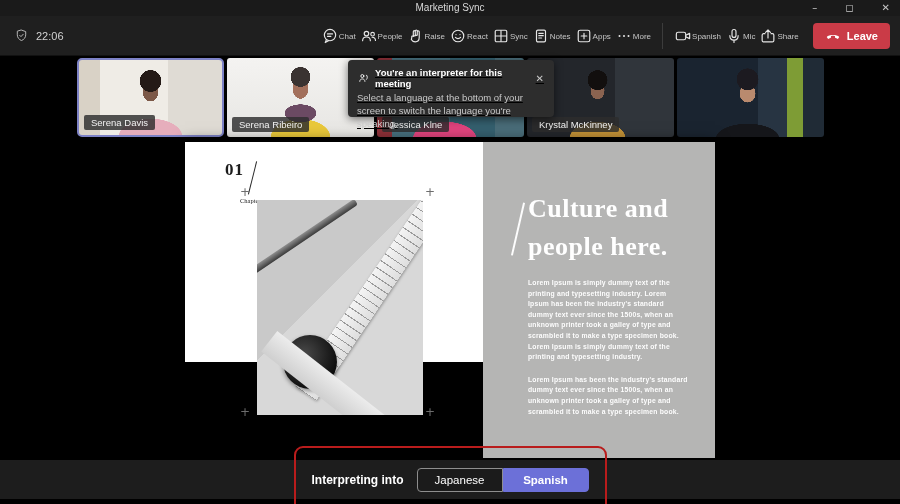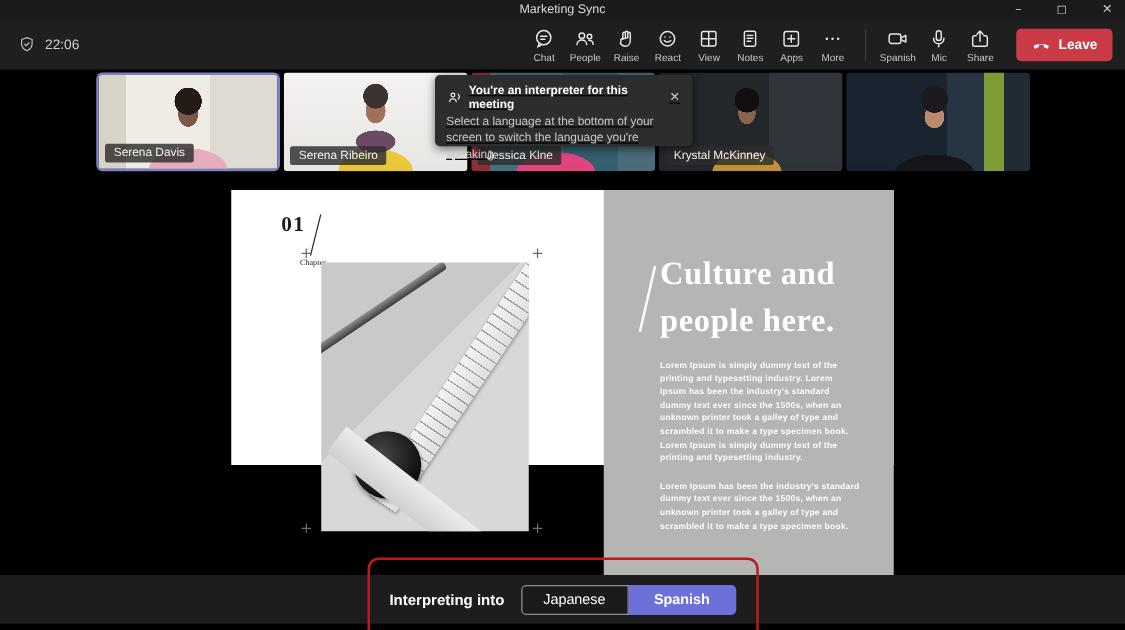--- a/index.html
+++ b/index.html
@@ -29,21 +29,21 @@
   
   .toolbar {
     position:absolute; left:0; top:16px; width:900px; height:40px;
     background:#1f1f1f; display:flex; align-items:center;
     border-bottom:1px solid #111;
   }
   .tb-left { display:flex; align-items:center; gap:7px; margin-left:14px; }
   .timer { color:#d2d2d2; font-size:11px; }
   .tb-right { margin-left:auto; display:flex; align-items:center; margin-right:10px; }
   .tool-btn {
-    display:flex; flex-direction:column; align-items:center; justify-content:center;
+    display:flex; align-items:center; justify-content:center;
     min-width:33px; padding:0 2px; height:38px; cursor:pointer; border-radius:4px;
   }
   .ticon { height:19px; display:flex; align-items:flex-end; }
   .tlabel { color:#c6c6c6; font-size:8px; margin-top:2px; white-space:nowrap; }
   .tsep { width:1px; height:26px; background:#3c3c3c; margin:0 9px; }
   .leave {
     display:flex; align-items:center; gap:6px; margin-left:12px;
     background:#ca3b47; border:none; border-radius:4px; height:26px;
     padding:0 12px; color:#fff; font-size:11px; font-weight:bold; cursor:pointer;
     font-family:"Liberation Sans", sans-serif;
@@ -95,21 +95,21 @@
     background:#2d2d2d; border-radius:4px; box-shadow:0 2px 8px rgba(0,0,0,.55);
     padding:7px 9px 6px 9px; z-index:5;text-decoration:underline;
   }
   .it-head { display:flex; align-items:center; gap:5px; }
   .it-title { color:#fff; font-size:9.5px; font-weight:bold; flex:1; }
   .it-close { background:none; border:none; color:#c9c9c9; font-size:10px; cursor:pointer; padding:0 1px;
     font-family:"DejaVu Sans", sans-serif; }
   .it-body { color:#c9c9c9; font-size:9.5px; line-height:1.35; margin-top:3px; }
   
   .slide {
-    position:absolute; left:185px; top:96px; width:530px; height:220px;
+    position:absolute; left:185px; top:86px; width:530px; height:220px;
     background:#ffffff; box-shadow:0 0 14px rgba(0,0,0,.6);
   }
   .chapter { position:absolute; left:40px; top:18px; width:70px; height:50px;
     font-family:"Liberation Serif", serif; color:#1c1c1c; }
   .ch-num { position:absolute; left:0; top:0; font-size:17px; font-weight:bold; letter-spacing:1px; }
   .ch-slash { position:absolute; left:27px; top:1px; width:1.2px; height:34px; background:#2a2a2a; transform:rotate(14deg); }
   .ch-label { position:absolute; left:15px; top:37px; font-size:6.5px; }
   .photo {
     position:absolute; left:72px; top:58px; width:166px; height:215px; overflow:hidden;
     background:linear-gradient(135deg,#c9c9c9 0 42%, #d8d8d8 42%);
@@ -223,21 +223,21 @@
         </span>
         <span class="tlabel">React</span>
       </div>
       <div class="tool-btn">
         <span class="ticon">
           <svg width="18" height="18" viewBox="0 0 20 20" fill="none" stroke="#e6e6e6" stroke-width="1.3" stroke-linejoin="round">
             <rect x="3.6" y="3.6" width="12.8" height="12.8" rx="1.5"></rect>
               <path d="M10 3.6 v12.8 M3.6 10 h12.8"></path>
           </svg>
         </span>
-        <span class="tlabel">View</span>
+        <span class="tlabel">Sync</span>
       </div>
       <div class="tool-btn">
         <span class="ticon">
           <svg width="18" height="18" viewBox="0 0 20 20" fill="none" stroke="#e6e6e6" stroke-width="1.3" stroke-linecap="round" stroke-linejoin="round">
             <rect x="5" y="3.4" width="10" height="13.2" rx="1.5"></rect>
               <path d="M7.5 7 h5 M7.5 9.6 h5 M7.5 12.2 h3.2"></path>
           </svg>
         </span>
         <span class="tlabel">Notes</span>
       </div>

